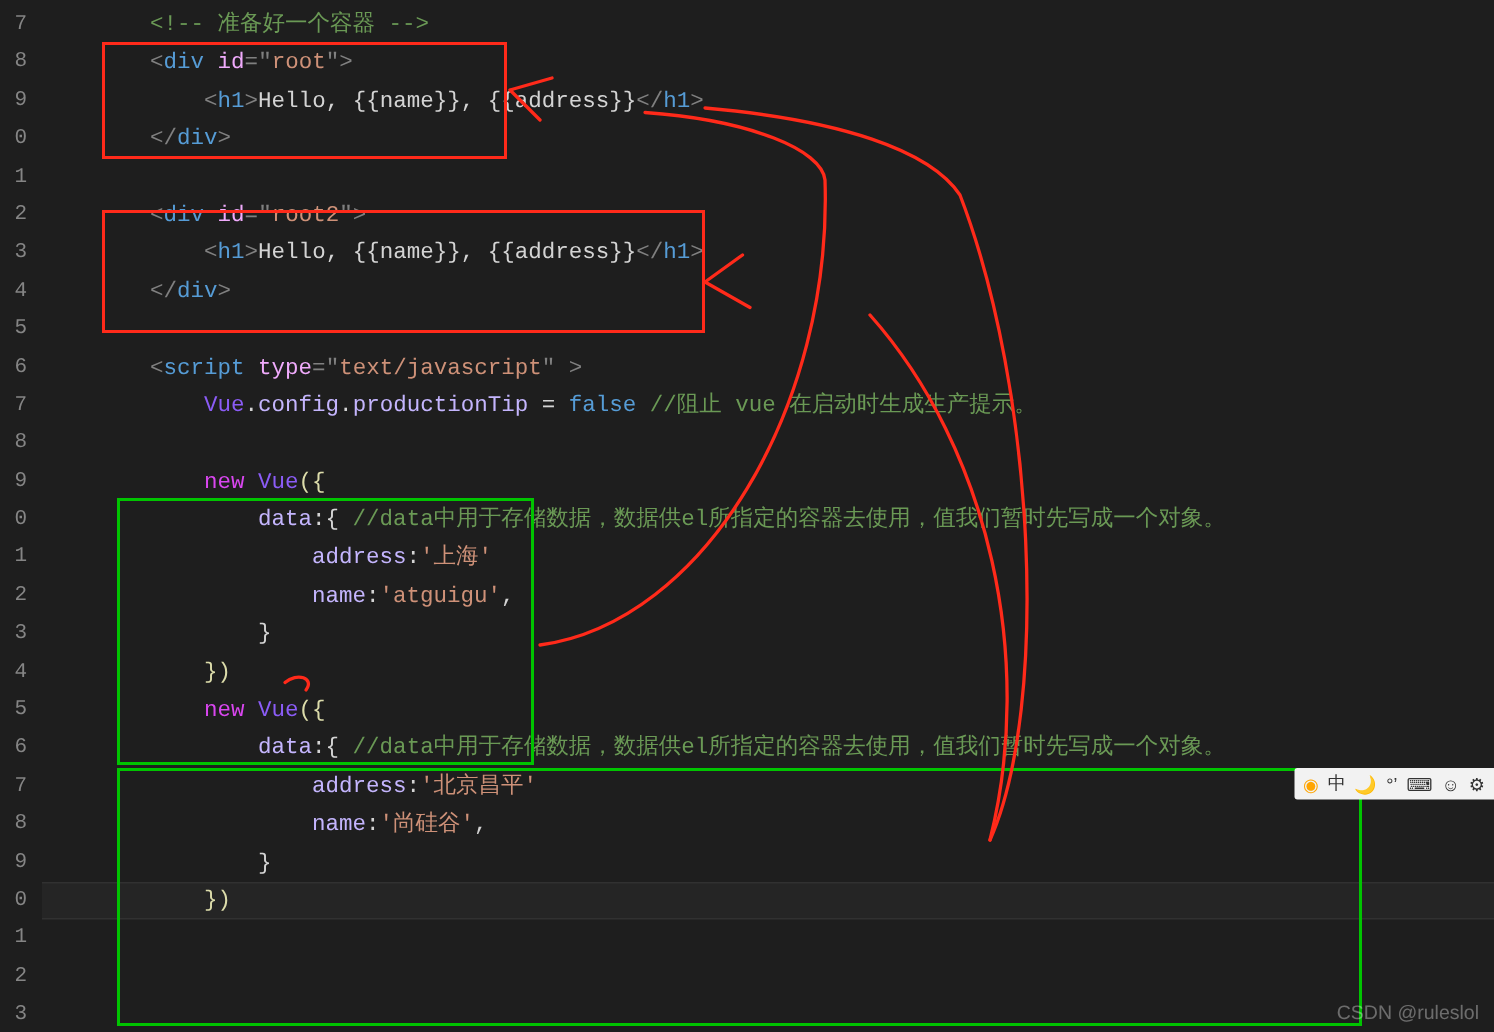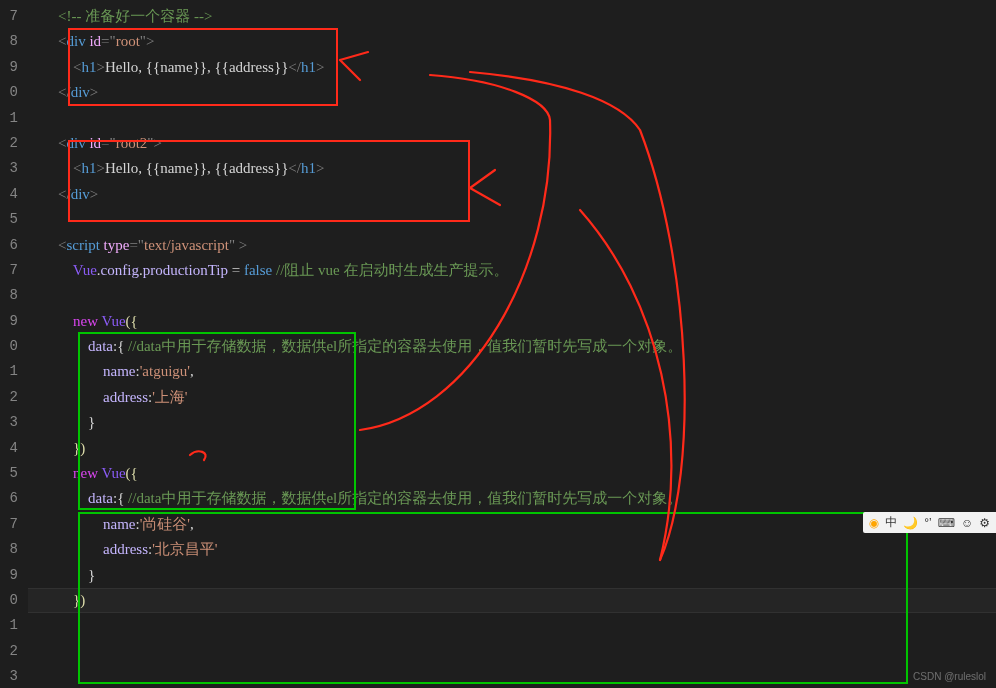--- a/index.html
+++ b/index.html
@@ -27,21 +27,21 @@
     padding-top: 4px;
     user-select: none;
     font-size: 14px;
   }
   .gutter div { height: 25.4px; line-height: 25.4px; }
   .code {
     flex: 1;
     padding-top: 4px;
     position: relative;
   }
-  .line { height: 25.4px; line-height: 25.4px; white-space: pre; font-family: Liberation Serif, serif; }
+  .line { height: 25.4px; line-height: 25.4px; white-space: pre; }
   .current-line {
     position: absolute;
     left: 0; right: 0;
     height: 25.4px;
     background: rgba(255,255,255,0.03);
     border-top: 1px solid rgba(255,255,255,0.06);
     border-bottom: 1px solid rgba(255,255,255,0.06);
     z-index: 0;
   }
   .line > span { position: relative; z-index: 1; }
@@ -72,21 +72,21 @@
     left: 0; top: 0;
     width: 996px; height: 688px;
     pointer-events: none;
     z-index: 4;
   }
   
   .watermark {
     position: absolute;
     right: 10px; bottom: 6px;
     color: rgba(255,255,255,0.35);
-    font-size: 10px;
+    font-size: 13px;
     font-family: Arial, sans-serif;
     z-index: 5;
   }
   
   .tray {
     position: absolute;
     right: 0; top: 512px;
     background: #f2f2f2;
     color: #333;
     font-size: 12px;
@@ -144,28 +144,28 @@
     <div class="line"> </div>
     <div class="line">        <span class="c-punc">&lt;</span><span class="c-tag">div</span><span> </span><span class="c-attr">id</span><span class="c-punc">=</span><span class="c-punc">"</span><span class="c-string">root2</span><span class="c-punc">"</span><span class="c-punc">&gt;</span></div>
     <div class="line">            <span class="c-punc">&lt;</span><span class="c-tag">h1</span><span class="c-punc">&gt;</span><span class="c-text">Hello, {{name}}, {{address}}</span><span class="c-punc">&lt;/</span><span class="c-tag">h1</span><span class="c-punc">&gt;</span></div>
     <div class="line">        <span class="c-punc">&lt;/</span><span class="c-tag">div</span><span class="c-punc">&gt;</span></div>
     <div class="line"> </div>
     <div class="line">        <span class="c-punc">&lt;</span><span class="c-tag">script</span><span> </span><span class="c-attr">type</span><span class="c-punc">=</span><span class="c-punc">"</span><span class="c-string">text/javascript</span><span class="c-punc">"</span><span class="c-punc"> &gt;</span></div>
     <div class="line">            <span class="c-class">Vue</span><span class="c-text">.</span><span class="c-prop">config</span><span class="c-text">.</span><span class="c-prop">productionTip</span><span class="c-text"> = </span><span class="c-bool">false</span><span class="c-comment"> //阻止 vue 在启动时生成生产提示。</span></div>
     <div class="line"> </div>
     <div class="line">            <span class="c-keyword">new</span><span> </span><span class="c-class">Vue</span><span class="c-ident">({</span></div>
     <div class="line">                <span class="c-prop">data</span><span class="c-text">:{</span><span> </span><span class="c-comment">//data中用于存储数据，数据供el所指定的容器去使用，值我们暂时先写成一个对象。</span></div>
+    <div class="line">                    <span class="c-prop">address</span><span class="c-text">:</span><span class="c-string">'上海'</span></div>
     <div class="line">                    <span class="c-prop">name</span><span class="c-text">:</span><span class="c-string">'atguigu'</span><span class="c-text">,</span></div>
-    <div class="line">                    <span class="c-prop">address</span><span class="c-text">:</span><span class="c-string">'上海'</span></div>
     <div class="line">                <span class="c-text">}</span></div>
     <div class="line">            <span class="c-ident">})</span></div>
     <div class="line">            <span class="c-keyword">new</span><span> </span><span class="c-class">Vue</span><span class="c-ident">({</span></div>
     <div class="line">                <span class="c-prop">data</span><span class="c-text">:{</span><span> </span><span class="c-comment">//data中用于存储数据，数据供el所指定的容器去使用，值我们暂时先写成一个对象。</span></div>
+    <div class="line">                    <span class="c-prop">address</span><span class="c-text">:</span><span class="c-string">'北京昌平'</span></div>
     <div class="line">                    <span class="c-prop">name</span><span class="c-text">:</span><span class="c-string">'尚硅谷'</span><span class="c-text">,</span></div>
-    <div class="line">                    <span class="c-prop">address</span><span class="c-text">:</span><span class="c-string">'北京昌平'</span></div>
     <div class="line">                <span class="c-text">}</span></div>
     <div class="line">            <span class="c-ident">})</span></div>
   </div>
 </div>
 
 <div class="box box-red" style="left:68px; top:28px; width:270px; height:78px"></div>
 <div class="box box-red" style="left:68px; top:140px; width:402px; height:82px"></div>
 
 <div class="box box-green" style="left:78px; top:332px; width:278px; height:178px"></div>
 <div class="box box-green" style="left:78px; top:512px; width:830px; height:172px"></div>

